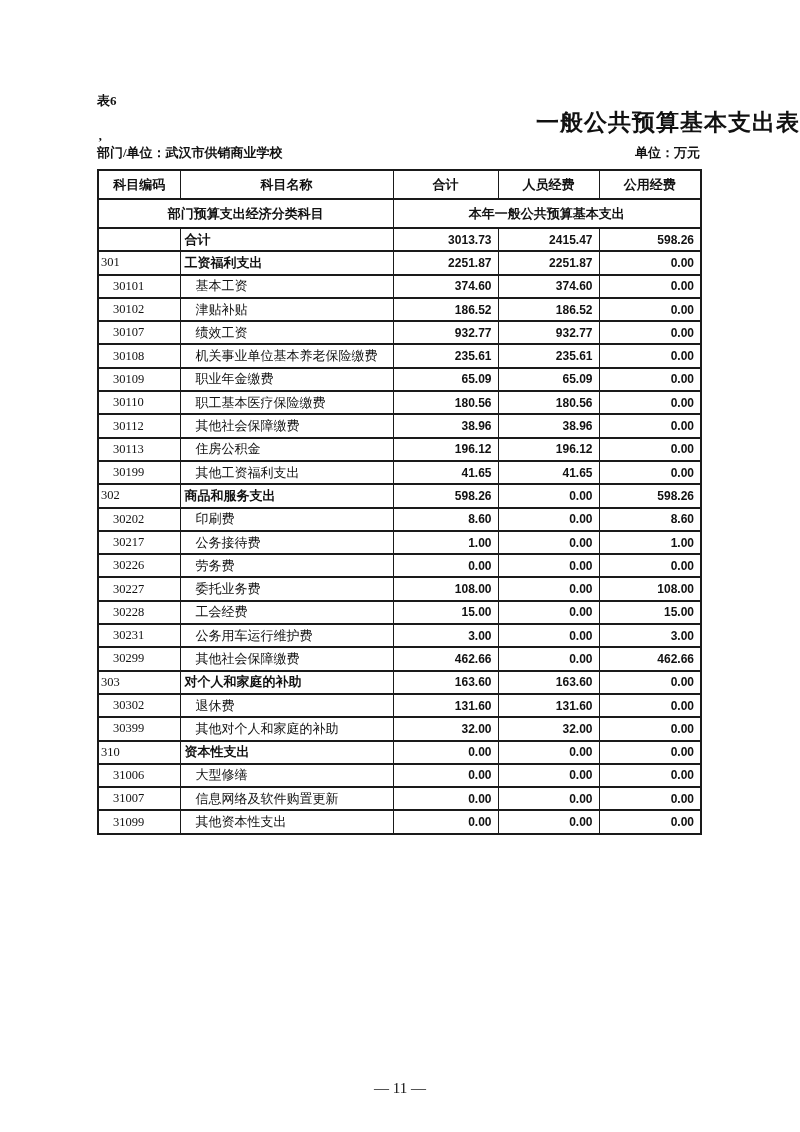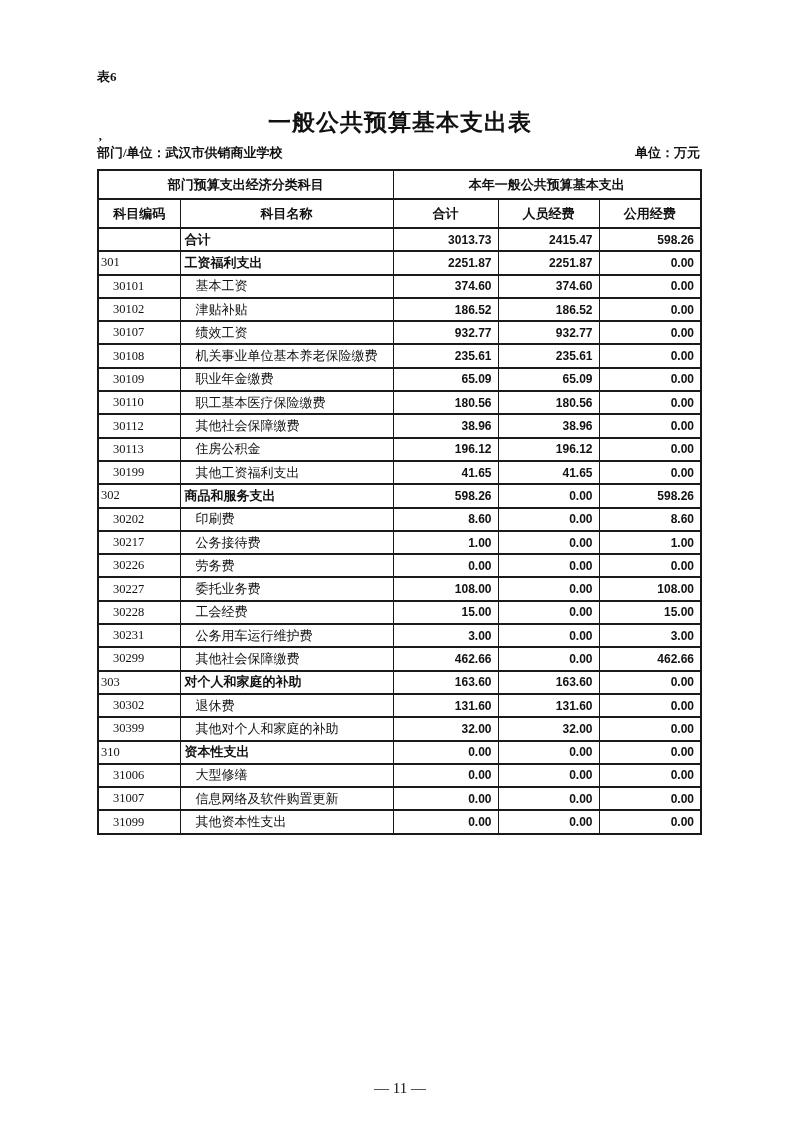--- a/index.html
+++ b/index.html
@@ -9,30 +9,30 @@
     width: 800px;
     height: 1132px;
     background: #ffffff;
     font-family: "Liberation Serif", serif;
     color: #111111;
     overflow: hidden;
   }
   .table-label {
     position: absolute;
     left: 97px;
-    top: 68px;
+    top: 92px;
     font-size: 13px;
     font-weight: bold;
   }
   .doc-title {
     position: absolute;
     left: 0;
     right: 0;
     top: 107px;
-    text-align: center;
+    text-align: right;
     font-size: 23px;
     font-weight: bold;
     letter-spacing: 1px;
   }
   .stray-mark {
     position: absolute;
     left: 98px;
     top: 134px;
     font-size: 13px;
     font-weight: bold;
@@ -124,29 +124,29 @@
   <table class="budget-table">
     <colgroup>
       <col style="width:82px">
       <col style="width:213px">
       <col style="width:105px">
       <col style="width:101px">
       <col style="width:102px">
     </colgroup>
     <thead>
       <tr>
-        <th colspan="2">部门预算支出经济分类科目</th>
-        <th colspan="3">本年一般公共预算基本支出</th>
-      </tr>
-      <tr>
         <th>科目编码</th>
         <th>科目名称</th>
         <th>合计</th>
         <th>人员经费</th>
         <th>公用经费</th>
+      </tr>
+      <tr>
+        <th colspan="2">部门预算支出经济分类科目</th>
+        <th colspan="3">本年一般公共预算基本支出</th>
       </tr>
     </thead>
     <tbody id="table-body">
         <tr class="row-total">
           <td class="cell-code"></td>
           <td class="cell-name">合计</td>
           <td class="cell-num">3013.73</td>
           <td class="cell-num">2415.47</td>
           <td class="cell-num">598.26</td>
         </tr>

